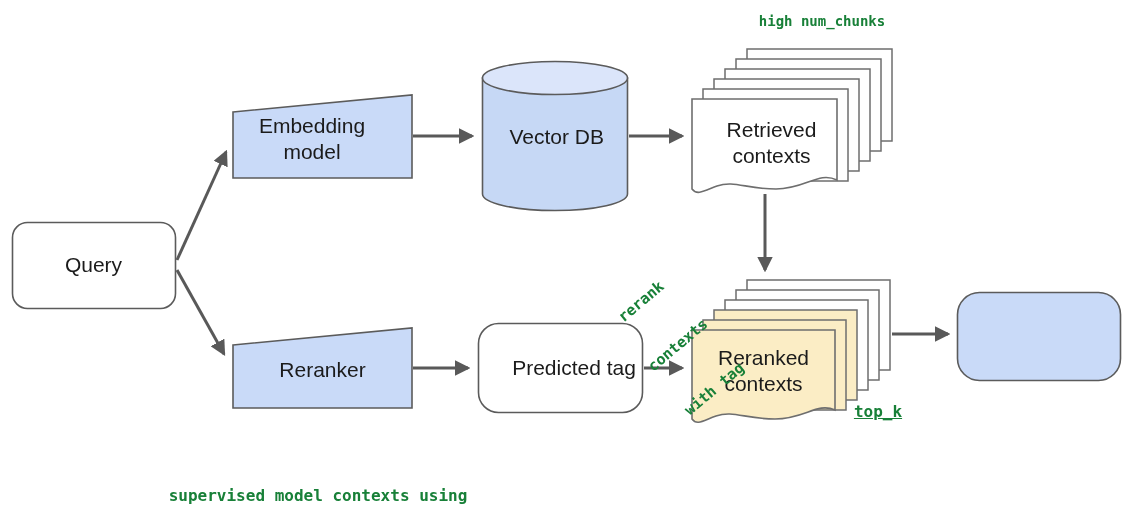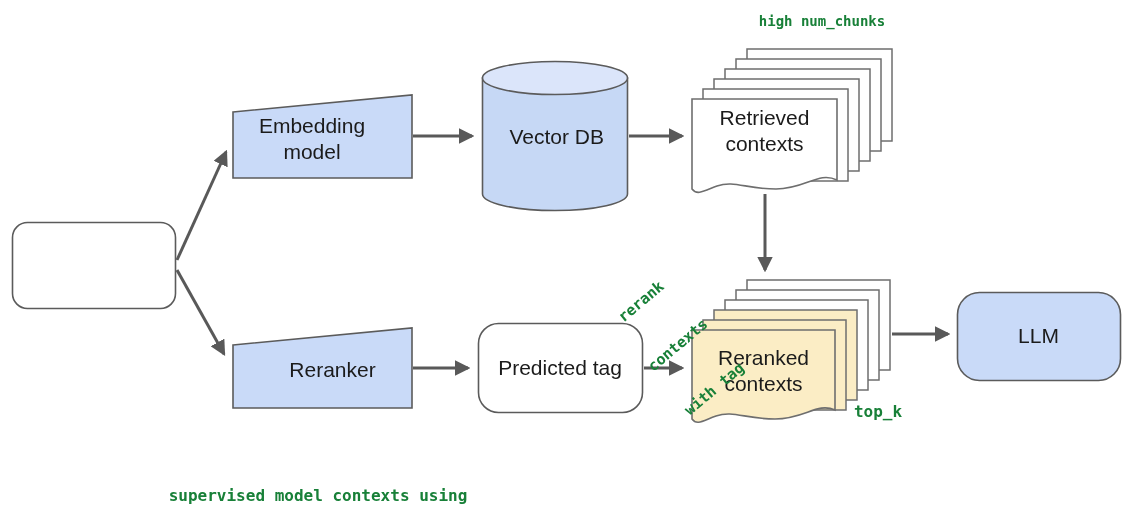--- a/index.html
+++ b/index.html
@@ -27,21 +27,21 @@
     text-align:center;
     pointer-events:none;
     white-space:pre;
   }
   #high-chunks { left:690px; top:13px; width:264px; font-size:14px; }
   #rerank-note {
     left:606px; top:241px; width:144px;
     font-size:15px; line-height:19px;
     transform:rotate(-40deg);
   }
-  #topk-note { left:838px; top:402px; width:80px; font-size:16px; }
+  #topk-note { left:838px; top:402px; width:80px; font-size:16px;text-decoration:underline; }
   #supervised-note {
     left:118px; top:441px; width:400px;
     font-size:16px; line-height:22px;
   }
 </style>
 </head>
 <body>
 
 <div class="canvas">
 
@@ -92,48 +92,48 @@
       <rect x="714" y="310" width="143" height="90" fill="#fbedc5" stroke="#6e6e6e" stroke-width="1.5"></rect>
       <rect x="703" y="320" width="143" height="90" fill="#fbedc5" stroke="#6e6e6e" stroke-width="1.5"></rect>
       <path d="M692,330 L835,330 L835,410 C817,402 805,419 775,419 C745,419 733,410 716,416 C704,420 697,426 692,419 Z" fill="#fbedc5" stroke="#6e6e6e" stroke-width="1.6"></path>
     </g>
 
     <line x1="892" y1="334" x2="948" y2="334" stroke="#595959" stroke-width="3" marker-end="url(#arrow)"></line>
 
     <rect x="957.5" y="292.5" width="163" height="88" rx="22" fill="#c9daf8" stroke="#5b5b5b" stroke-width="1.6"></rect>
   </svg>
 
+  <div class="node-label" style="left:12px; top:222px; width:163px; height:86px;">
+    <span>Query</span>
+  </div>
 
   <div class="node-label" style="left:233px; top:99px; width:158px; height:79px;">
     <span>Embedding model</span>
   </div>
 
   <div class="node-label wide" style="left:482px; top:94px; width:122px; height:85px;justify-content:flex-end;">
     <span>Vector DB</span>
   </div>
 
-  <div class="node-label" style="left:692px; top:87px; width:145px; height:88px;">
+  <div class="node-label" style="left:692px; top:99px; width:145px; height:88px;padding-left:7px;">
     <span>Retrieved contexts</span>
   </div>
 
-  <div class="node-label" style="left:243px; top:332px; width:179px; height:76px;align-items:center;">
+  <div class="node-label" style="left:233px; top:332px; width:179px; height:76px;align-items:center;">
     <span>Reranker</span>
   </div>
 
-  <div class="node-label" style="left:478px; top:323px; width:164px; height:89px;">
+  <div class="node-label" style="left:478px; top:323px; width:164px; height:89px;padding-left:14px;">
     <span>Predicted tag</span>
   </div>
 
   <div class="node-label" style="left:692px; top:330px; width:143px; height:82px;">
     <span>Reranked contexts</span>
   </div>
 
-  <div class="node-label" style="left:957px; top:292px; width:163px; height:88px;">
-    <span>LLM</span>
-  </div>
 
   <div class="mono" id="high-chunks">high num_chunks</div>
 
   <div class="mono" id="rerank-note">
     <div>rerank</div>
     <div>contexts</div>
     <div>with tag</div>
   </div>
 
   <div class="mono" id="topk-note">top_k</div>

